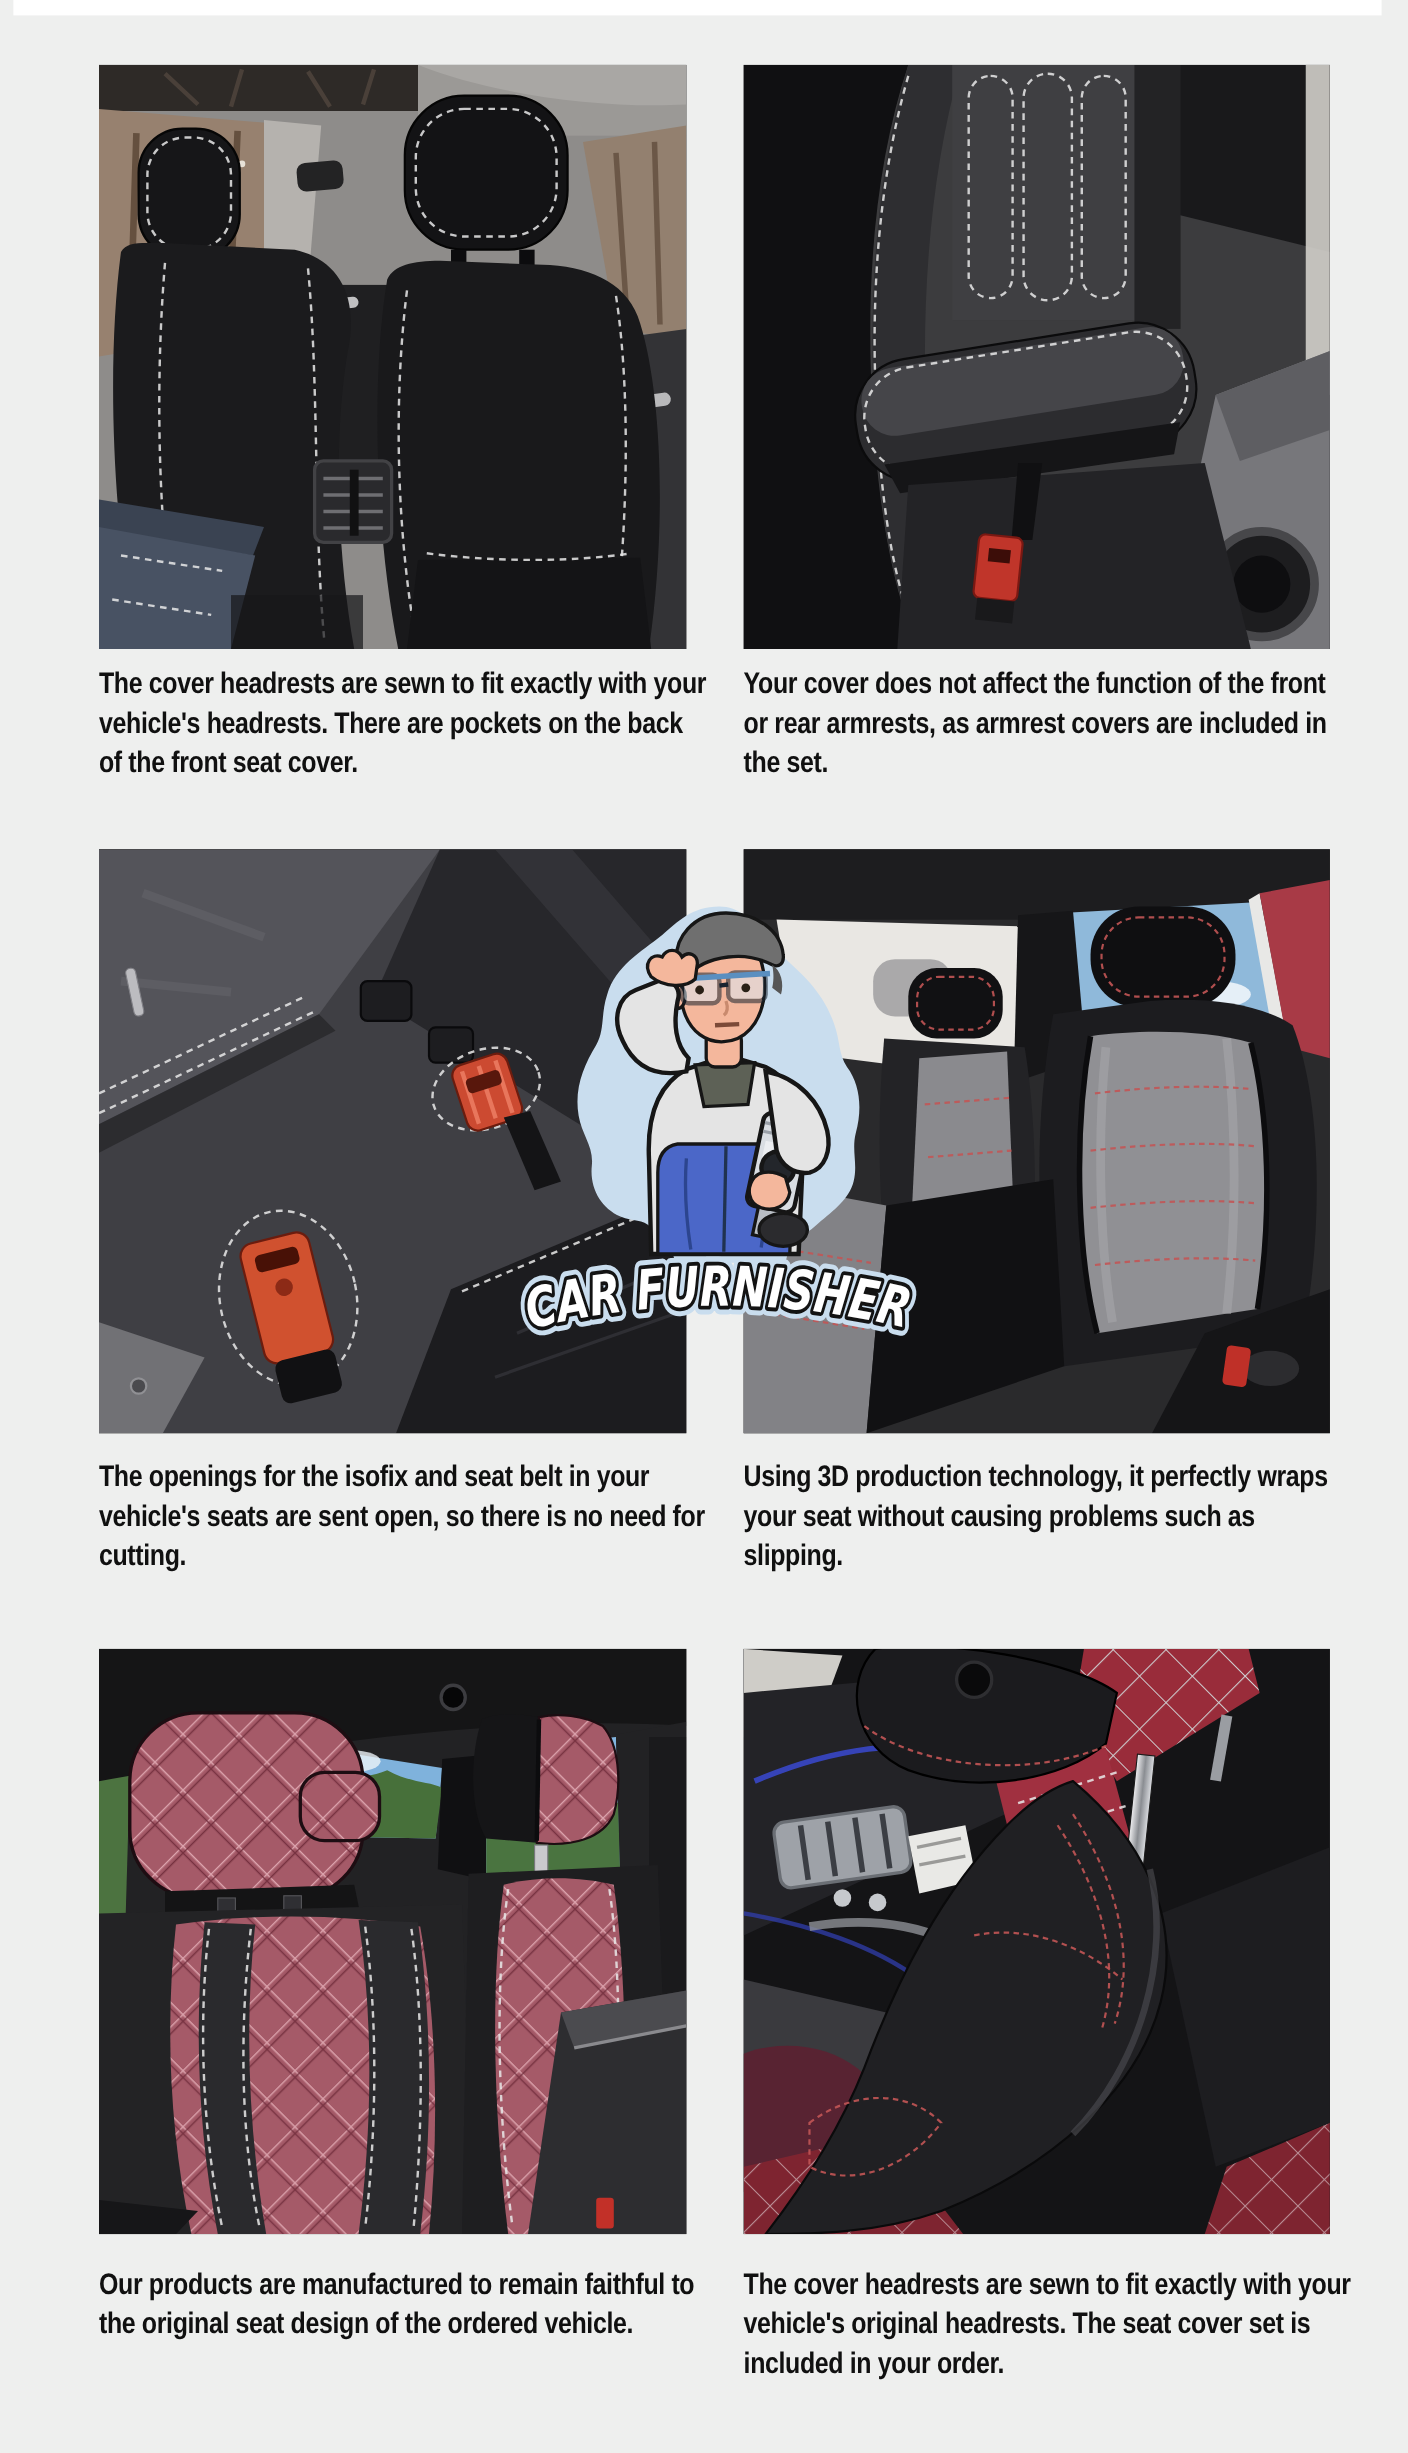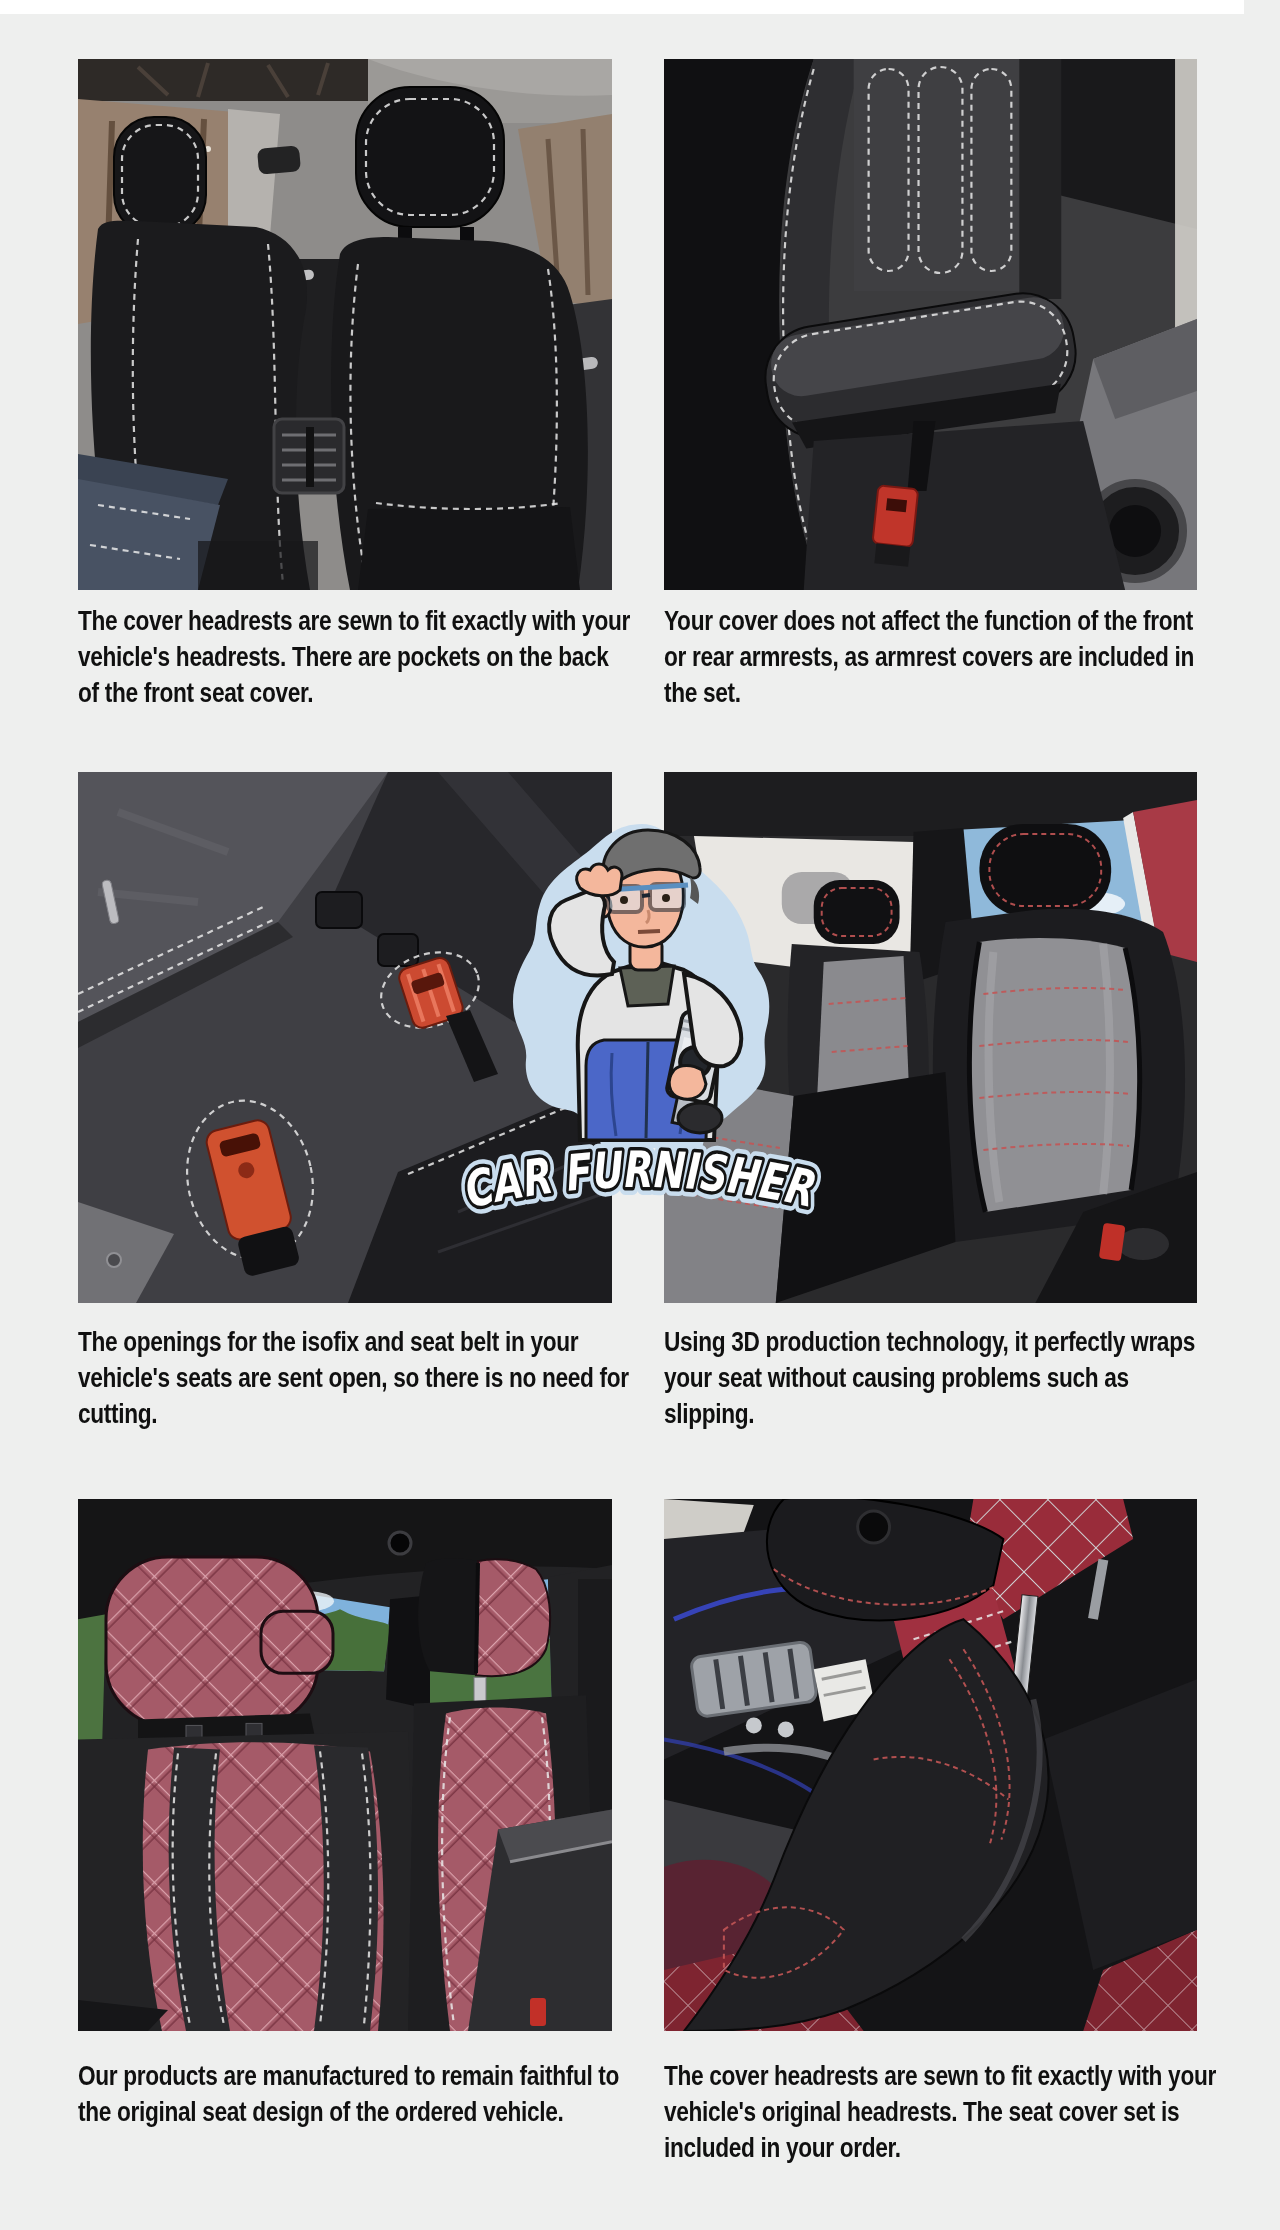--- a/index.html
+++ b/index.html
@@ -1,17 +1,17 @@
 <!DOCTYPE html>
 <html><head>
 <meta charset="utf-8">
 <style>
   html,body{margin:0;padding:0;}
   body{width:1280px;height:2230px;background:#eeefee;font-family:"Liberation Sans",sans-serif;}
-  .page{position:relative;width:1244px;height:2230px;background:#eeefee;overflow:hidden;}
+  .page{position:relative;width:1244px;height:2230px;background:#eeefee;overflow:hidden;margin-left:12px;}
   .top-strip{position:absolute;left:0;top:0;width:1280px;height:14px;background:#ffffff;}
   .photo{position:absolute;overflow:hidden;background:#222;}
   .photo svg{display:block;width:100%;height:100%;}
   .caption{position:absolute;margin:0;width:658px;color:#101010;
            font:700 27px/36px "Liberation Sans",sans-serif;letter-spacing:-0.4px;
            transform:scaleX(0.84);transform-origin:0 0;}
   .logo{position:absolute;left:452px;top:818px;width:380px;height:430px;z-index:5;}
   
   #ph1{left:78px;top:59px;width:534px;height:531px;}
   #ph2{left:664px;top:59px;width:533px;height:531px;}

